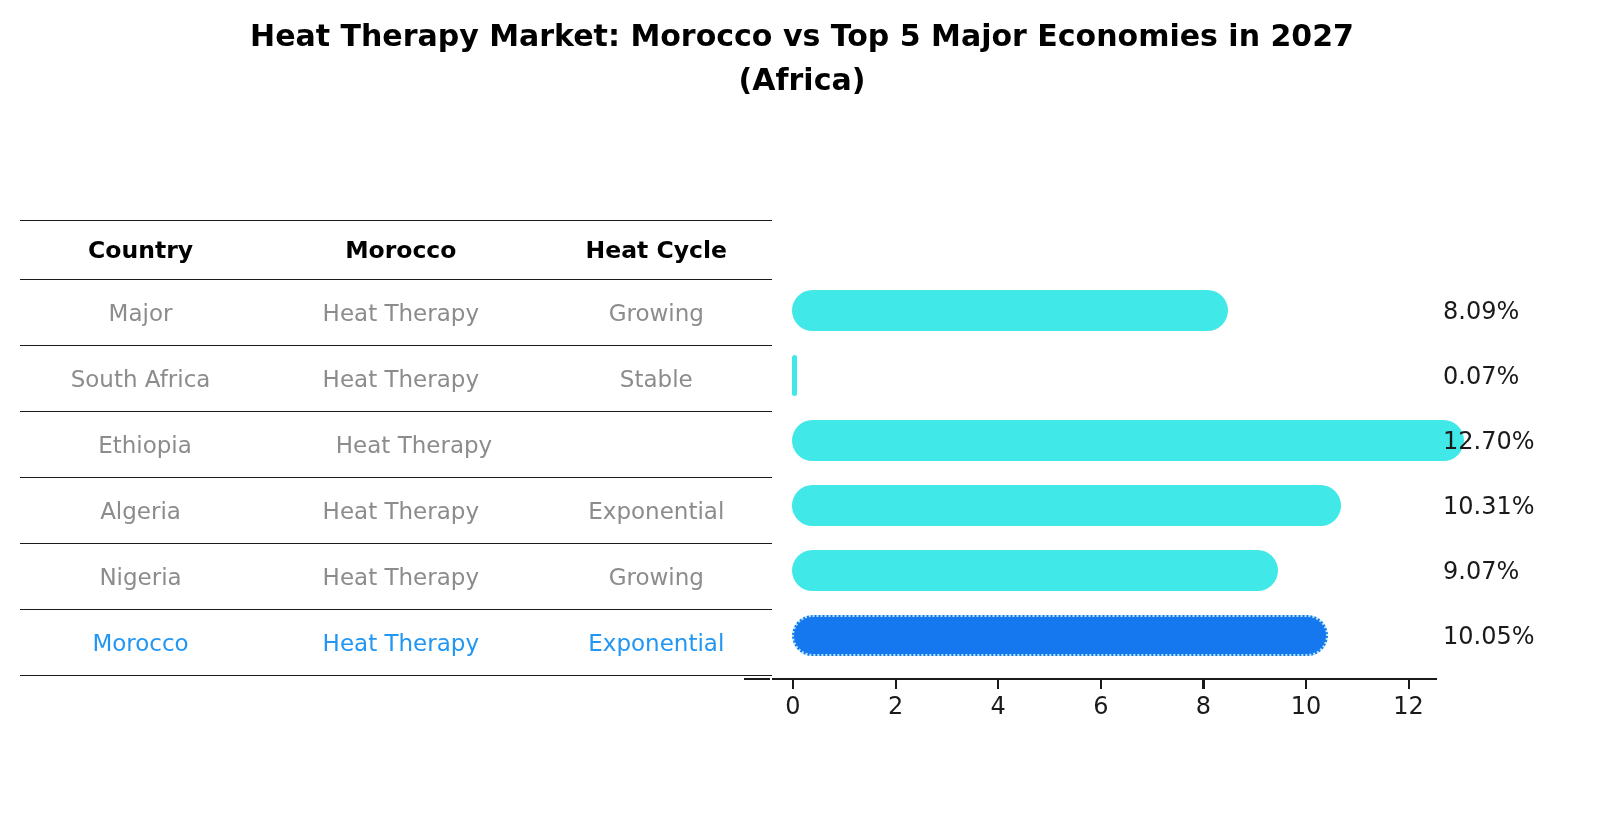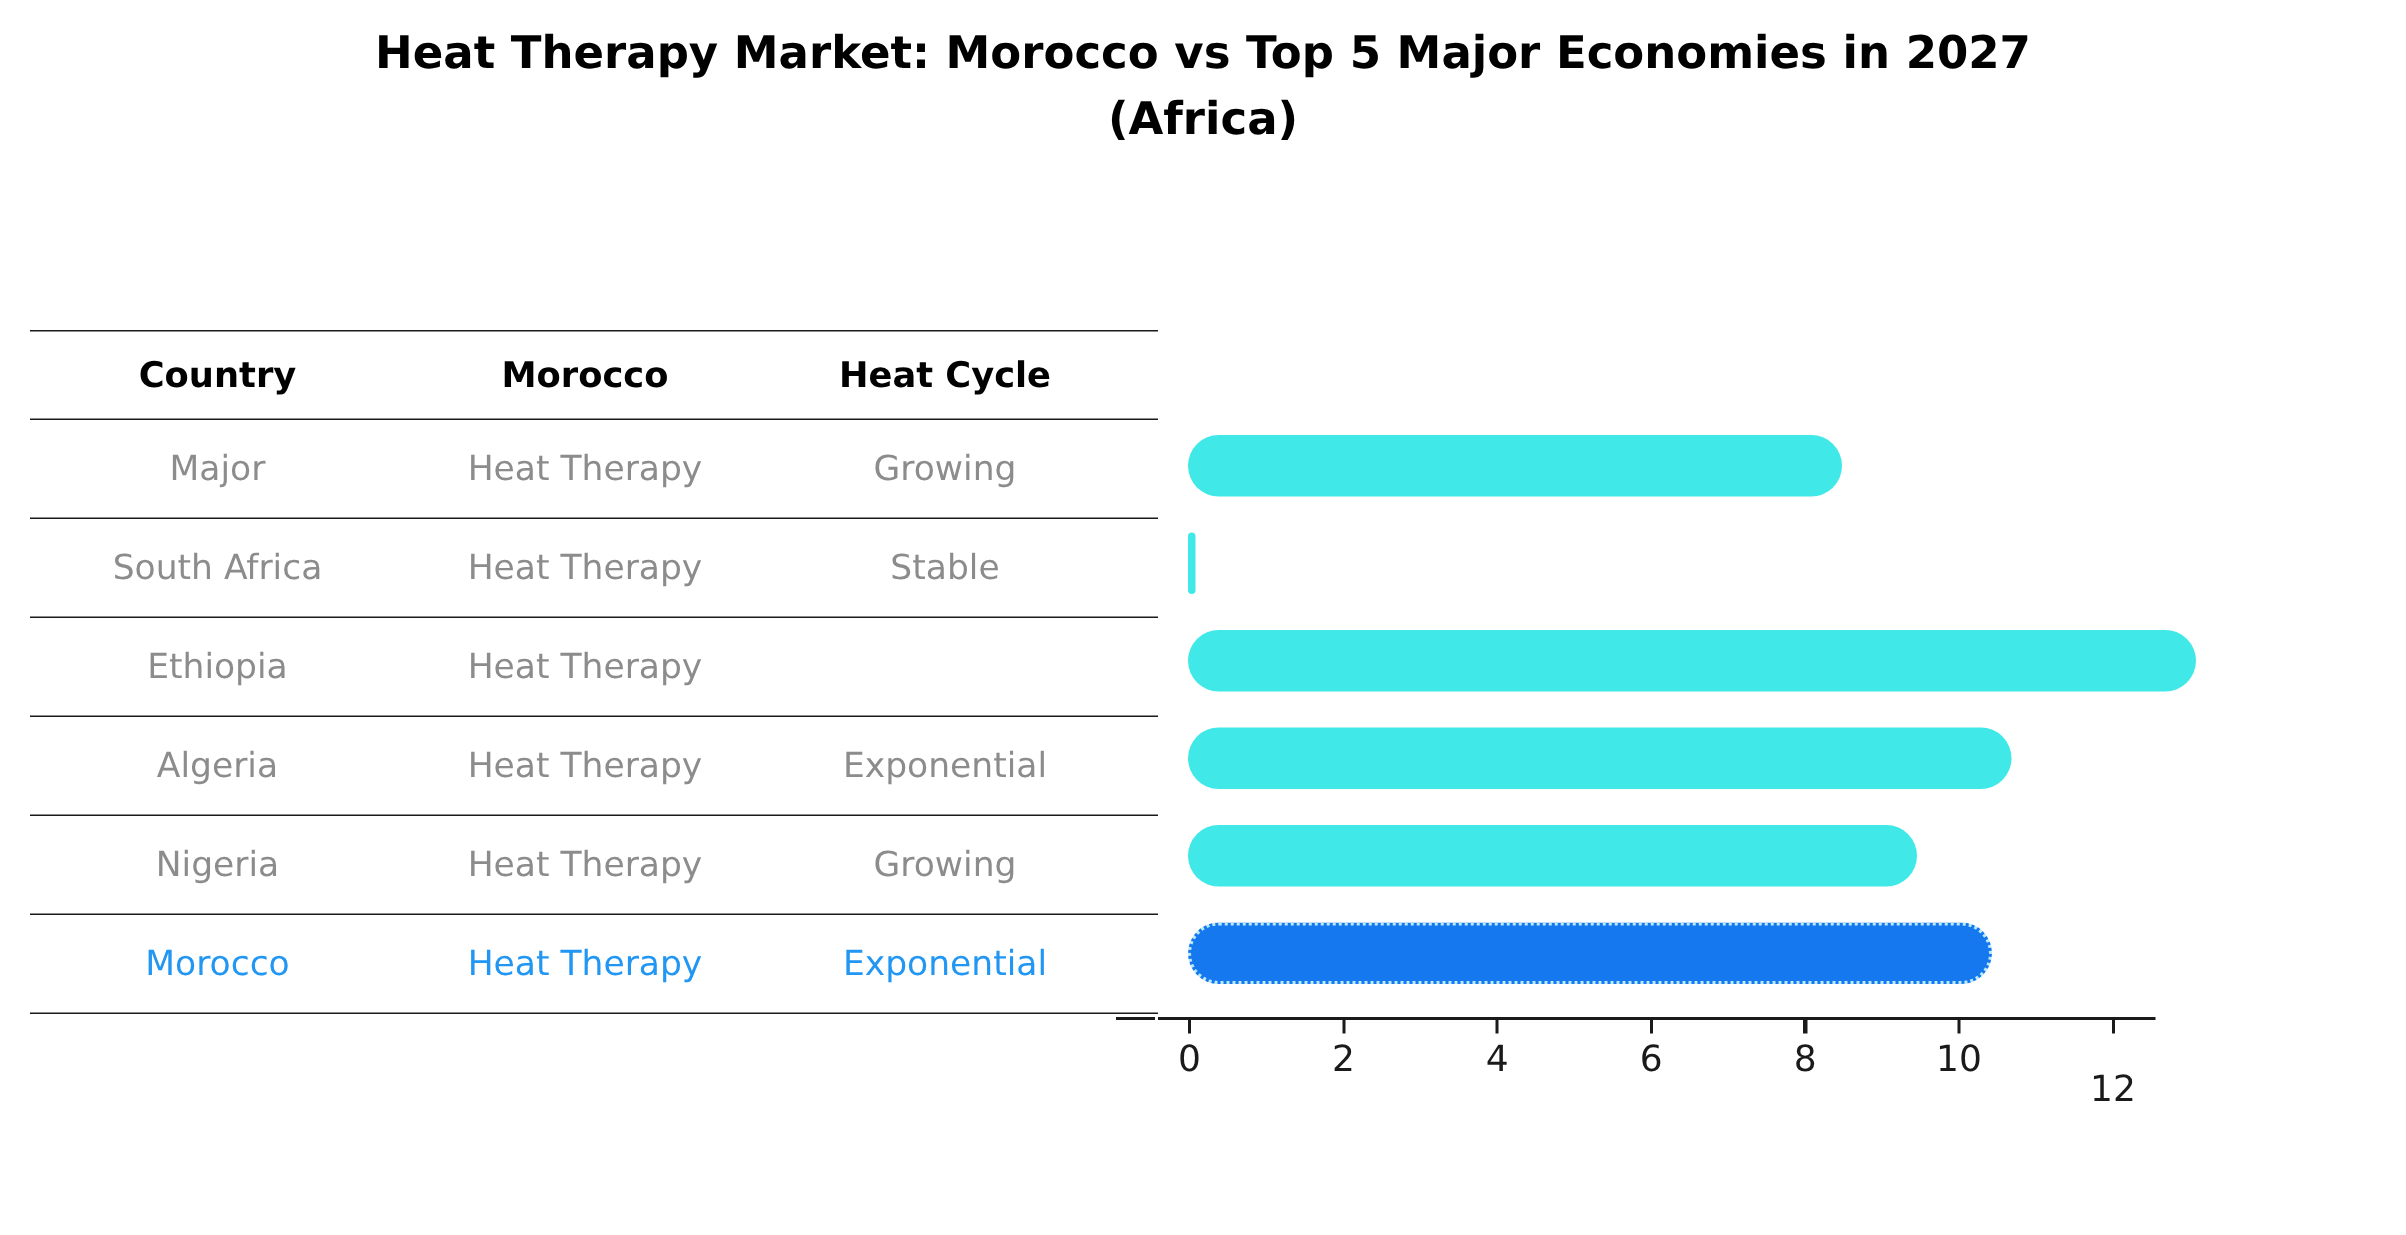--- a/index.html
+++ b/index.html
@@ -46,20 +46,21 @@
     left: 20px;
     top: 220px;
     width: 752px;
   }
   .trow {
     position: relative;
     height: 65px;
     display: flex;
     align-items: center;
     border-top: 1.6px solid #1a1a1a;
+    gap: 24px;
   }
   .trow.last {
     border-bottom: 1.6px solid #1a1a1a;
   }
   .trow.header {
     height: 58px;
   }
   .tcell {
     font-size: 23px;
     text-align: center;
@@ -238,35 +239,56 @@
         <div class="bar cyan" style="left: 20px; width: 549.403px;"></div>
       </div>
     <div class="bar-row">
         <div class="bar cyan" style="left: 20px; width: 485.791px;"></div>
       </div>
     <div class="bar-row">
         <div class="bar blue" style="left: 20px; width: 536.065px;"></div>
       </div>
   </div>
 
+  <div class="vlabels">
+    <div class="vrow header"></div>
+    <div class="vrow">
+        <span class="vlabel">8.09%</span>
+      </div>
+    <div class="vrow">
+        <span class="vlabel">0.07%</span>
+      </div>
+    <div class="vrow">
+        <span class="vlabel">12.70%</span>
+      </div>
+    <div class="vrow">
+        <span class="vlabel">10.31%</span>
+      </div>
+    <div class="vrow">
+        <span class="vlabel">9.07%</span>
+      </div>
+    <div class="vrow">
+        <span class="vlabel">10.05%</span>
+      </div>
+  </div>
 
   <div class="axis-stub"></div>
   <div class="xaxis">
     <div class="axis-line"></div>
     <div id="ticks-holder">
         <div class="tick" style="left: 20px;"></div>
         <div class="ticklabel" style="left: 21px;">0</div>
         <div class="tick" style="left: 122.6px;"></div>
         <div class="ticklabel" style="left: 123.6px;">2</div>
         <div class="tick" style="left: 225.2px;"></div>
         <div class="ticklabel" style="left: 226.2px;">4</div>
         <div class="tick" style="left: 327.8px;"></div>
         <div class="ticklabel" style="left: 328.8px;">6</div>
         <div class="tick" style="left: 430.4px;"></div>
         <div class="ticklabel" style="left: 431.4px;">8</div>
         <div class="tick" style="left: 533px;"></div>
         <div class="ticklabel" style="left: 534px;">10</div>
         <div class="tick" style="left: 635.6px;"></div>
-        <div class="ticklabel" style="left: 636.6px; margin-top: 20px;">12</div>
+        <div class="ticklabel" style="left: 636.6px;">12</div>
       </div>
   </div>
 
 </div>
 
 </body></html>

